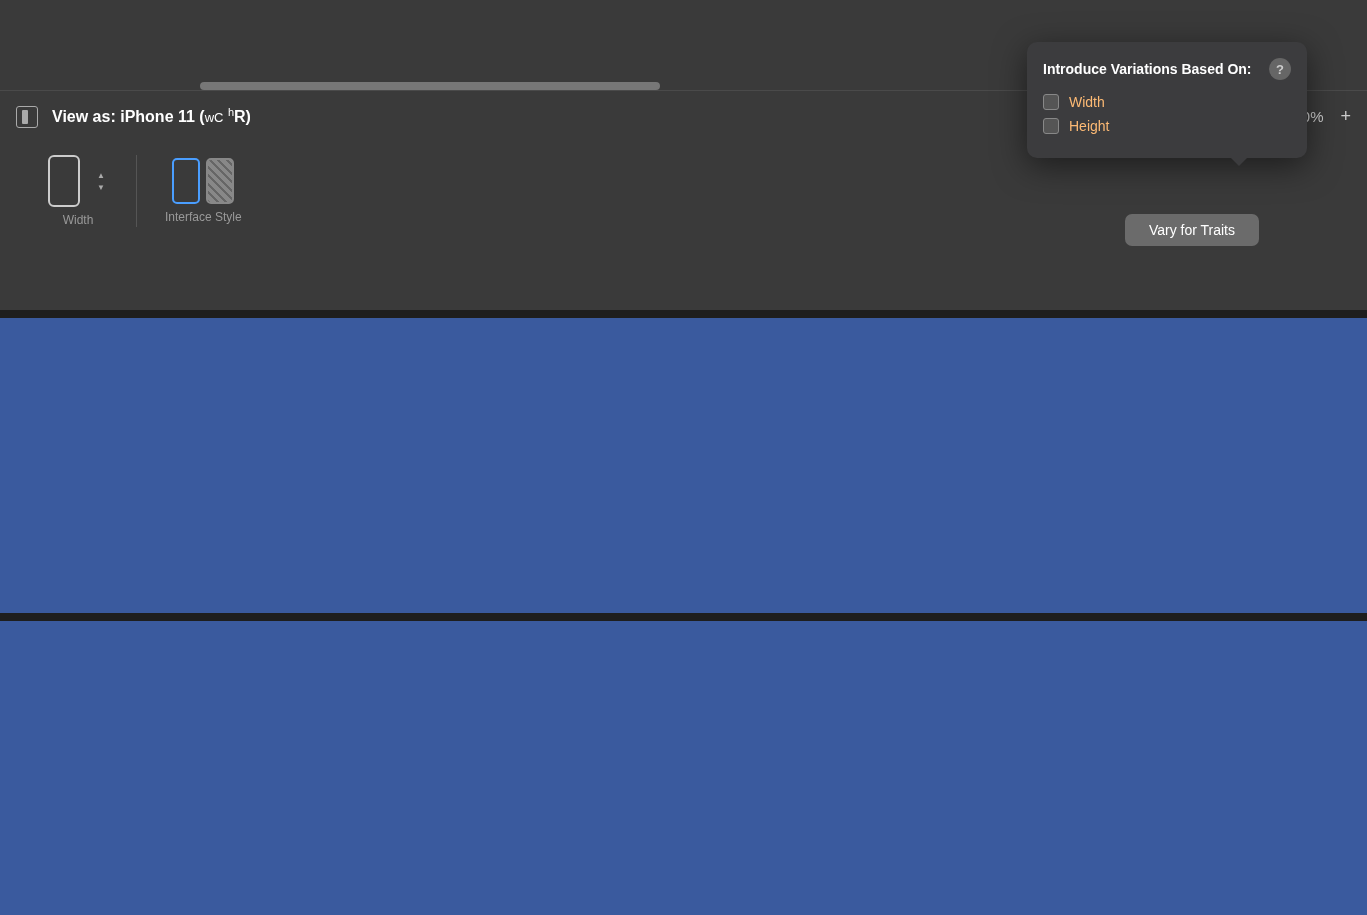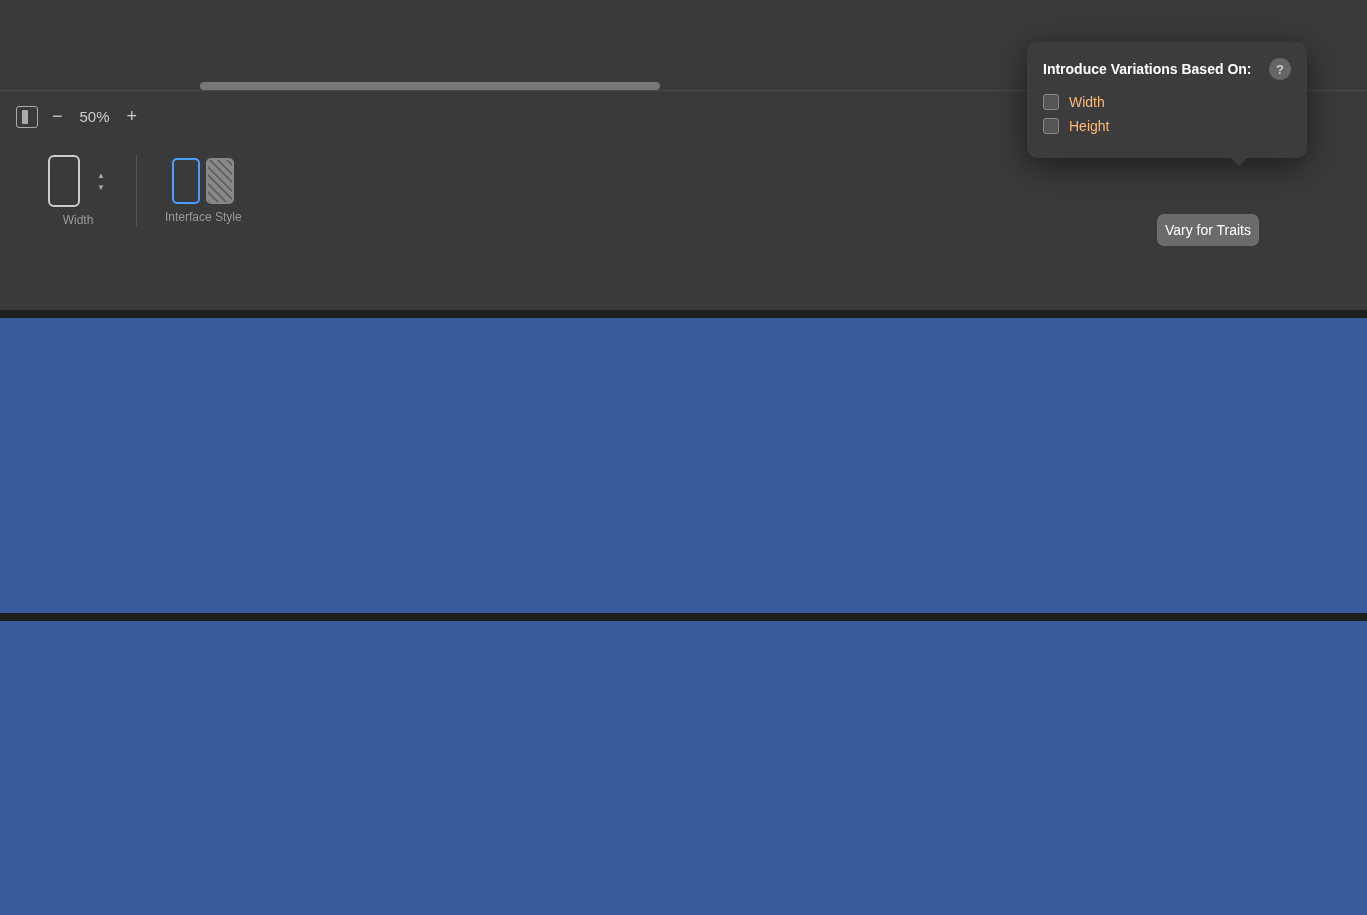--- a/index.html
+++ b/index.html
@@ -313,21 +313,21 @@
     }
 
     
     .vary-btn {
       position: absolute;
       right: 130px;
       background: #6b6b6b;
       color: #fff;
       font-size: 14px;
       font-weight: 500;
-      padding: 8px 8px;
+      padding: 8px 24px;
       border-radius: 7px;
       border: none;
       cursor: pointer;
     }
 
     .vb-1 { top: 214px; right: 108px; }
     .vb-2 { top: 518px; right: 108px; }
 
     
     .panel-sep {
@@ -353,20 +353,23 @@
 
 <div class="panel panel-1">
 
   <div class="scrollbar-track sb-1">
     <div class="scrollbar-thumb"></div>
   </div>
 
   <div class="toolbar toolbar-1">
     <div class="sidebar-toggle">
       <div class="sidebar-toggle-inner"></div>
+    </div>
+    <div class="toolbar-title">
+      <span>View as: iPhone 11 (</span><span class="wc">wC</span><span> </span><span class="hr">h</span><span>R)</span>
     </div>
     <div class="zoom-controls">
       <span style="cursor:pointer;color:#ccc;font-size:18px;">−</span>
       <span class="zoom-percent">50%</span>
       <span style="cursor:pointer;color:#ccc;font-size:18px;">+</span>
     </div>
   </div>
 
   <div class="canvas-area canvas-1">
   </div>

